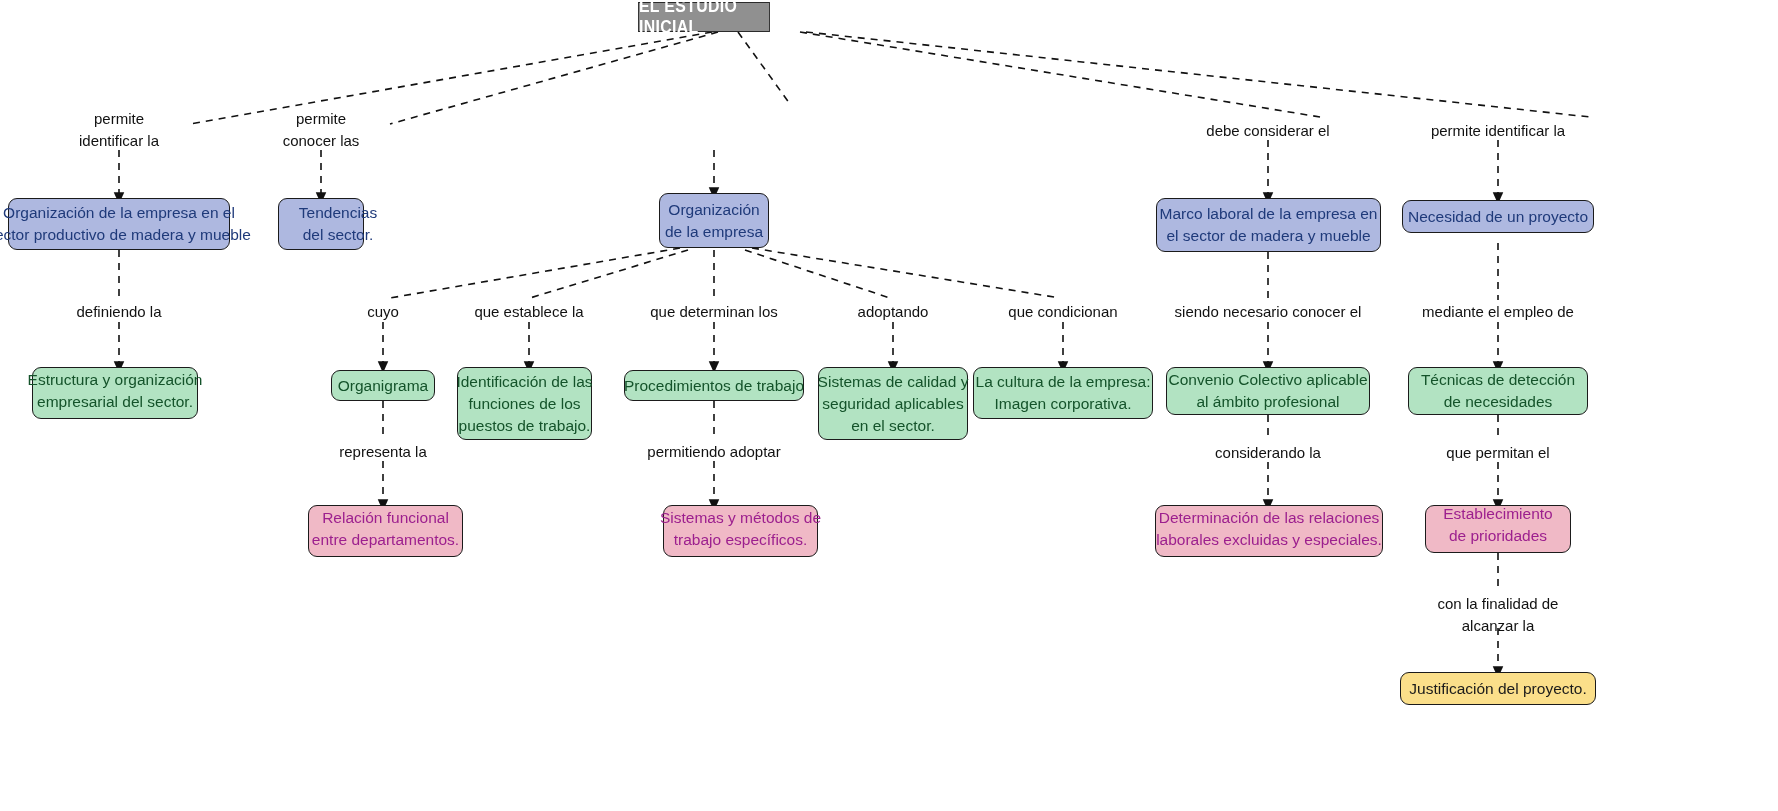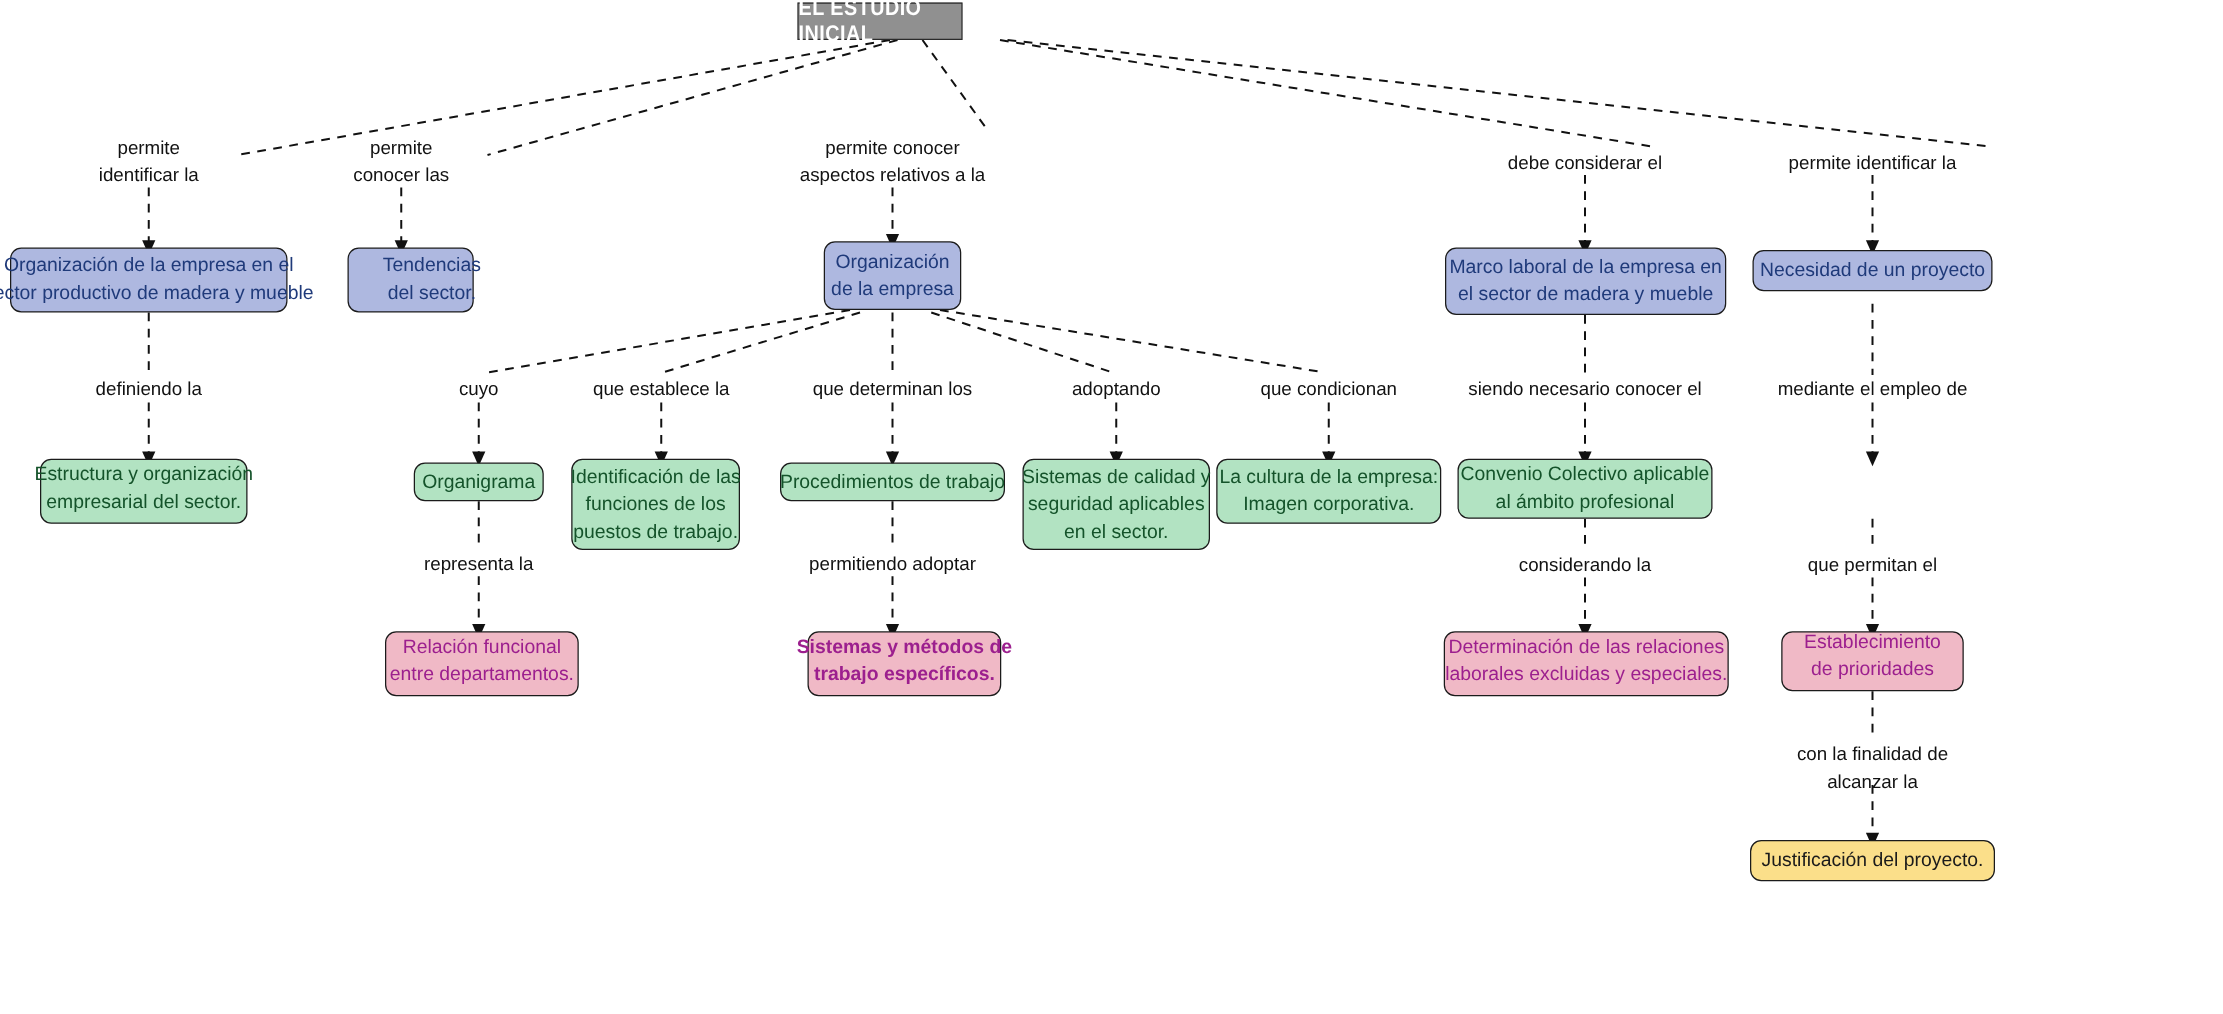--- a/index.html
+++ b/index.html
@@ -151,21 +151,21 @@
 
   <div class="title-node" style="left:629px; top:2px; width:150px; height:30px;">
     <span class="ln">EL ESTUDIO INICIAL</span>
   </div>
 
   <div class="node blue" style="left:8px; top:198px; width:222px; height:52px;">
     <span class="ln">Organización de la empresa en el</span>
     <span class="ln">sector productivo de madera y mueble</span>
   </div>
 
-  <div class="node blue" style="left:278px; top:198px; width:101px; height:52px;padding-left:43px;">
+  <div class="node blue" style="left:278px; top:198px; width:86px; height:52px;padding-left:43px;">
     <span class="ln">Tendencias</span>
     <span class="ln">del sector.</span>
   </div>
 
   <div class="node blue" style="left:659px; top:193px; width:110px; height:55px;">
     <span class="ln">Organización</span>
     <span class="ln">de la empresa</span>
   </div>
 
   <div class="node blue" style="left:1156px; top:198px; width:225px; height:54px;">
@@ -205,27 +205,31 @@
   <div class="node green" style="left:973px; top:367px; width:180px; height:52px;">
     <span class="ln">La cultura de la empresa:</span>
     <span class="ln">Imagen corporativa.</span>
   </div>
 
   <div class="node green" style="left:1166px; top:367px; width:204px; height:48px;">
     <span class="ln">Convenio Colectivo aplicable</span>
     <span class="ln">al ámbito profesional</span>
   </div>
 
+  <div class="node green" style="left:1408px; top:367px; width:180px; height:48px;">
+    <span class="ln">Técnicas de detección</span>
+    <span class="ln">de necesidades</span>
+  </div>
 
   <div class="node pink" style="left:308px; top:505px; width:155px; height:52px;">
     <span class="ln">Relación funcional</span>
     <span class="ln">entre departamentos.</span>
   </div>
 
-  <div class="node pink" style="left:646px; top:505px; width:155px; height:52px;font-weight:bold;">
+  <div class="node pink" style="left:663px; top:505px; width:155px; height:52px;">
     <span class="ln">Sistemas y métodos de</span>
     <span class="ln">trabajo específicos.</span>
   </div>
 
   <div class="node pink" style="left:1155px; top:505px; width:228px; height:52px;">
     <span class="ln">Determinación de las relaciones</span>
     <span class="ln">laborales excluidas y especiales.</span>
   </div>
 
   <div class="node pink" style="left:1425px; top:505px; width:146px; height:48px;">
@@ -240,24 +244,20 @@
   <div class="link-label" style="left:119px; top:108px;">
     <span class="ln">permite</span>
     <span class="ln">identificar la</span>
   </div>
 
   <div class="link-label" style="left:321px; top:108px;">
     <span class="ln">permite</span>
     <span class="ln">conocer las</span>
   </div>
 
-  <div class="link-label" style="left:714px; top:108px;">
-    <span class="ln">permite conocer</span>
-    <span class="ln">aspectos relativos a la</span>
-  </div>
 
   <div class="link-label" style="left:1268px; top:120px;">
     <span class="ln">debe considerar el</span>
   </div>
 
   <div class="link-label" style="left:1498px; top:120px;">
     <span class="ln">permite identificar la</span>
   </div>
 
   <div class="link-label" style="left:119px; top:301px;">

